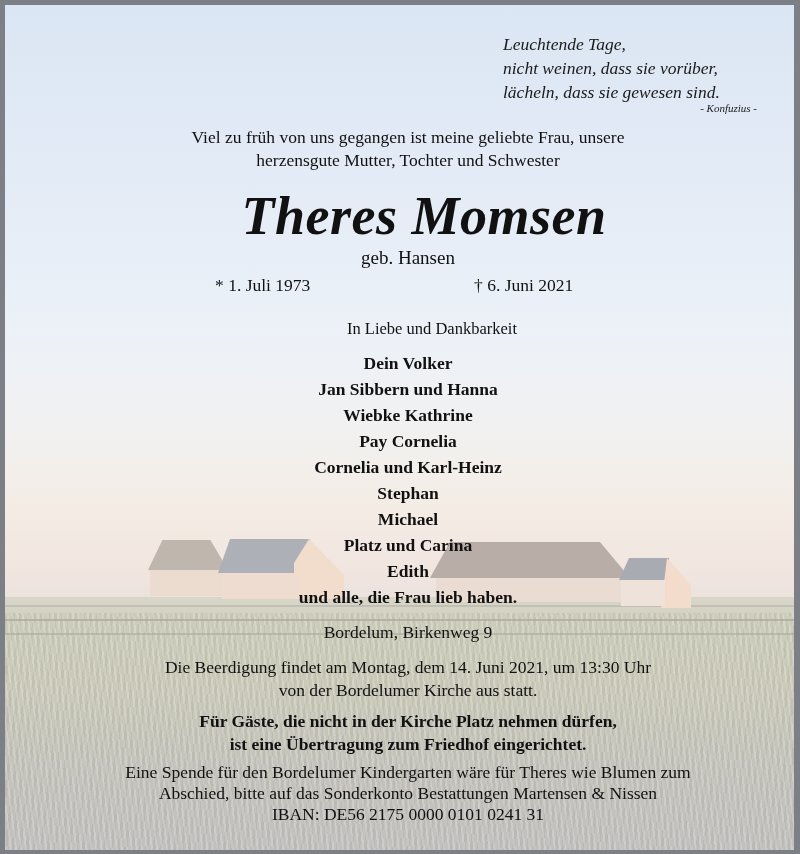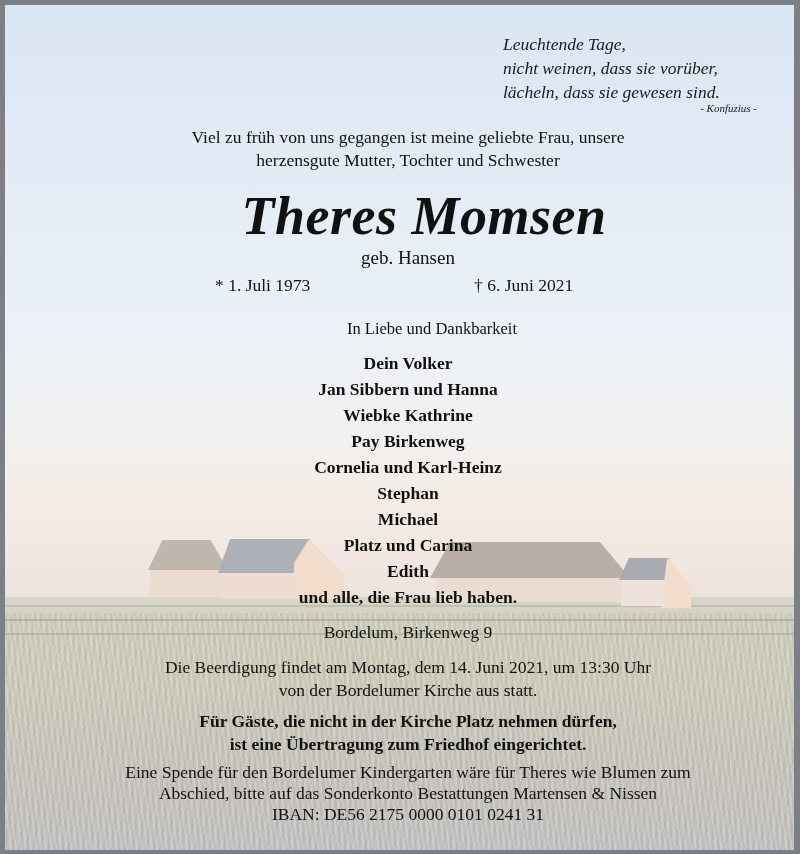--- a/index.html
+++ b/index.html
@@ -100,21 +100,21 @@
     <span class="birth">* 1. Juli 1973</span>
     <span class="death">† 6. Juni 2021</span>
   </div>
 
   <div class="center serif thanks">In Liebe und Dankbarkeit</div>
 
   <div class="center serif signers">
     <div>Dein Volker</div>
     <div>Jan Sibbern und Hanna</div>
     <div>Wiebke Kathrine</div>
-    <div>Pay Birkenweg</div>
+    <div>Pay Cornelia</div>
     <div>Cornelia und Karl-Heinz</div>
     <div>Stephan</div>
     <div>Michael</div>
     <div>Platz und Carina</div>
     <div>Edith</div>
     <div>und alle, die Frau lieb haben.</div>
   </div>
 
   <div class="center serif address">Bordelum, Birkenweg 9</div>
 

